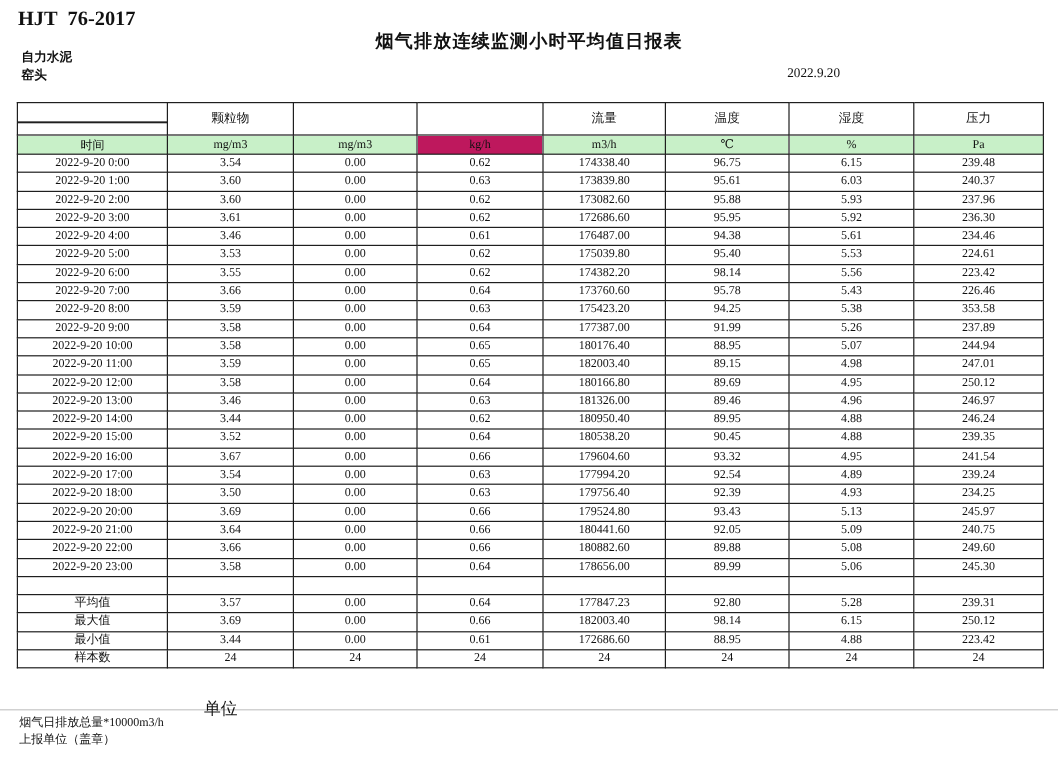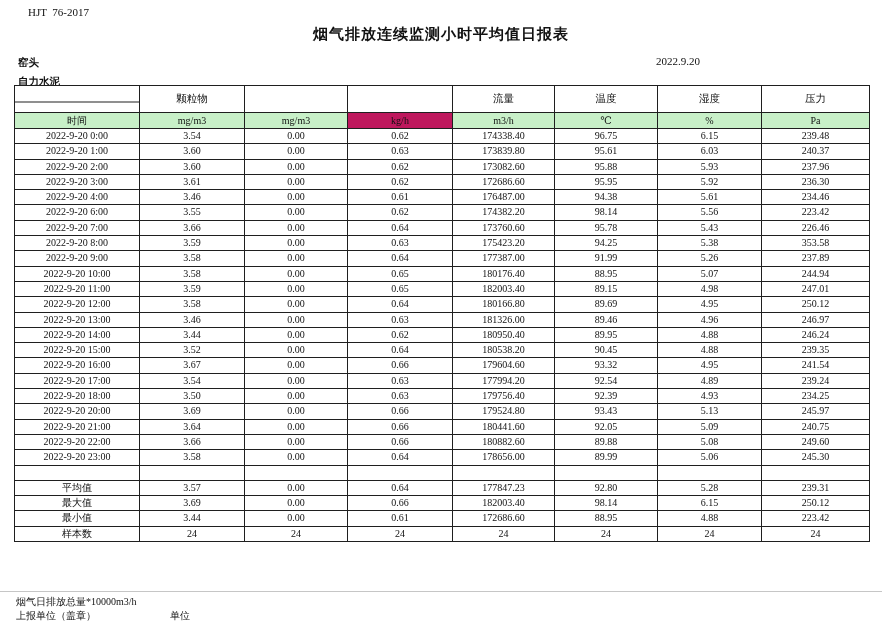--- a/index.html
+++ b/index.html
@@ -6,29 +6,29 @@
   .page {
     position: relative;
     width: 882px;
     height: 631px;
     background: #ffffff;
     font-family: "Liberation Serif", "DejaVu Serif", serif;
     color: #111111;
     overflow: hidden;
   }
   .doc-code {
-    position: absolute; left: 28px; top: 6px;
-    font-size: 11px; font-weight: normal; white-space: pre;
+    position: absolute; left: 15px; top: 6px;
+    font-size: 17px; font-weight: bold; white-space: pre;
   }
   .title {
     position: absolute; left: 0; top: 25px; width: 100%;
     text-align: center; font-size: 15px; font-weight: bold;
     letter-spacing: 1px;
   }
-  .company { position: absolute; left: 18px; top: 41px; font-size: 10.5px; font-weight: bold; margin-top: 34px; }
+  .company { position: absolute; left: 18px; top: 41px; font-size: 10.5px; font-weight: bold; }
   .station { position: absolute; left: 18px; top: 56px; font-size: 10.5px; font-weight: bold; }
   .date    { position: absolute; left: 656px; top: 55px; font-size: 11px; }
 
   table.report-table {
     position: absolute; left: 14px; top: 85px;
     width: 855px;
     border-collapse: collapse;
     table-layout: fixed;
   }
   .report-table th, .report-table td {
@@ -47,21 +47,21 @@
   }
   tr.unit-row td { height: 15px; }
   tr.data-row td, tr.spacer-row td, tr.summary-row td { height: 14.3px; line-height: 14.3px; }
 
   .divider {
     position: absolute; left: 0; top: 591px; width: 882px; height: 0;
     border-top: 1px solid #c6c6c6;
   }
   .footnote    { position: absolute; left: 16px;  top: 595px; font-size: 10px; }
   .report-unit { position: absolute; left: 16px;  top: 609px; font-size: 10px; }
-  .unit-label  { position: absolute; left: 170px; top: 609px; font-size: 10px; }
+  .unit-label  { position: absolute; left: 170px; top: 582px; font-size: 14px; }
 </style>
 </head>
 <body>
 
 <div class="page">
   <div class="doc-code">HJT  76-2017</div>
   <div class="title">烟气排放连续监测小时平均值日报表</div>
   <div class="company">自力水泥</div>
   <div class="station">窑头</div>
   <div class="date">2022.9.20</div>
@@ -144,20 +144,30 @@
           <td>2022-9-20 4:00</td>
           <td>3.46</td>
           <td>0.00</td>
           <td>0.61</td>
           <td>176487.00</td>
           <td>94.38</td>
           <td>5.61</td>
           <td>234.46</td>
         </tr>
         <tr class="data-row">
+          <td>2022-9-20 5:00</td>
+          <td>3.53</td>
+          <td>0.00</td>
+          <td>0.62</td>
+          <td>175039.80</td>
+          <td>95.40</td>
+          <td>5.53</td>
+          <td>224.61</td>
+        </tr>
+        <tr class="data-row">
           <td>2022-9-20 6:00</td>
           <td>3.55</td>
           <td>0.00</td>
           <td>0.62</td>
           <td>174382.20</td>
           <td>98.14</td>
           <td>5.56</td>
           <td>223.42</td>
         </tr>
         <tr class="data-row">

